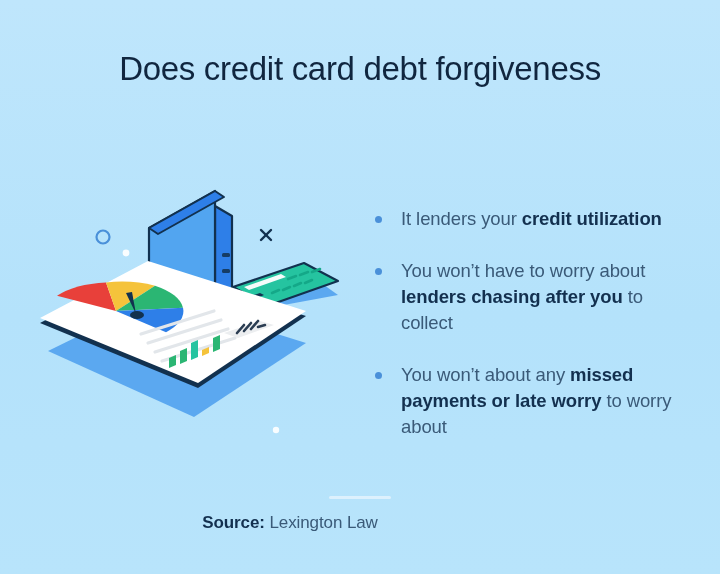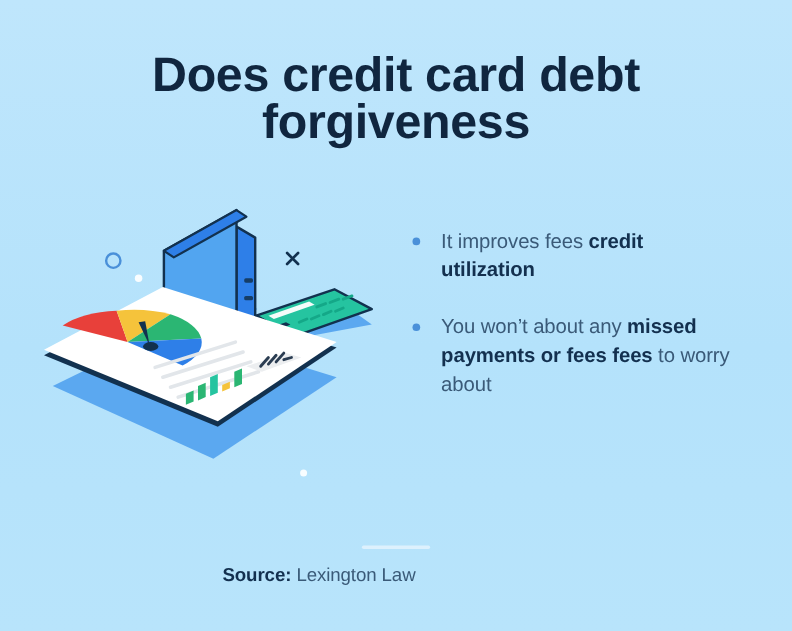--- a/index.html
+++ b/index.html
@@ -25,22 +25,22 @@
     position:absolute;
     top:48px;
     left:0;
     width:720px;
     text-align:center;
     padding:0 34px;
   }
   .title-line {
     display:block;
     color:#10263f;
-    font-weight:bold;
-    font-size:44px;
+    font-weight:normal;
+    font-size:33px;
     line-height:42px;
     letter-spacing:-0.3px;
   }
 
   
   .illustration {
     position:absolute;
     left:38px;
     top:175px;
     width:320px;
@@ -212,27 +212,31 @@
           </g>
         </g>
       </g>
     </svg>
   </div>
 
   <div class="bullets">
 
     <div class="bullet-item">
       <span class="bullet-dot"></span>
-      <span class="bullet-text"><span>It improves fees </span><b>credit utilization</b><span></span></span>
+      <span class="bullet-text"><span>It lenders your </span><b>credit utilization</b><span></span></span>
     </div>
-
 
     <div class="bullet-item">
       <span class="bullet-dot"></span>
-      <span class="bullet-text"><span>You won’t about any </span><b>missed payments or fees fees</b><span> to worry about</span></span>
+      <span class="bullet-text"><span>You won’t have to worry about </span><b>lenders chasing after you</b><span> to collect</span></span>
+    </div>
+
+    <div class="bullet-item">
+      <span class="bullet-dot"></span>
+      <span class="bullet-text"><span>You won’t about any </span><b>missed payments or late worry</b><span> to worry about</span></span>
     </div>
 
   </div>
 
   <div class="source-divider"></div>
   <div class="source-line"><b>Source:</b><span> Lexington Law</span></div>
 
 </div>
 
 </body></html>

